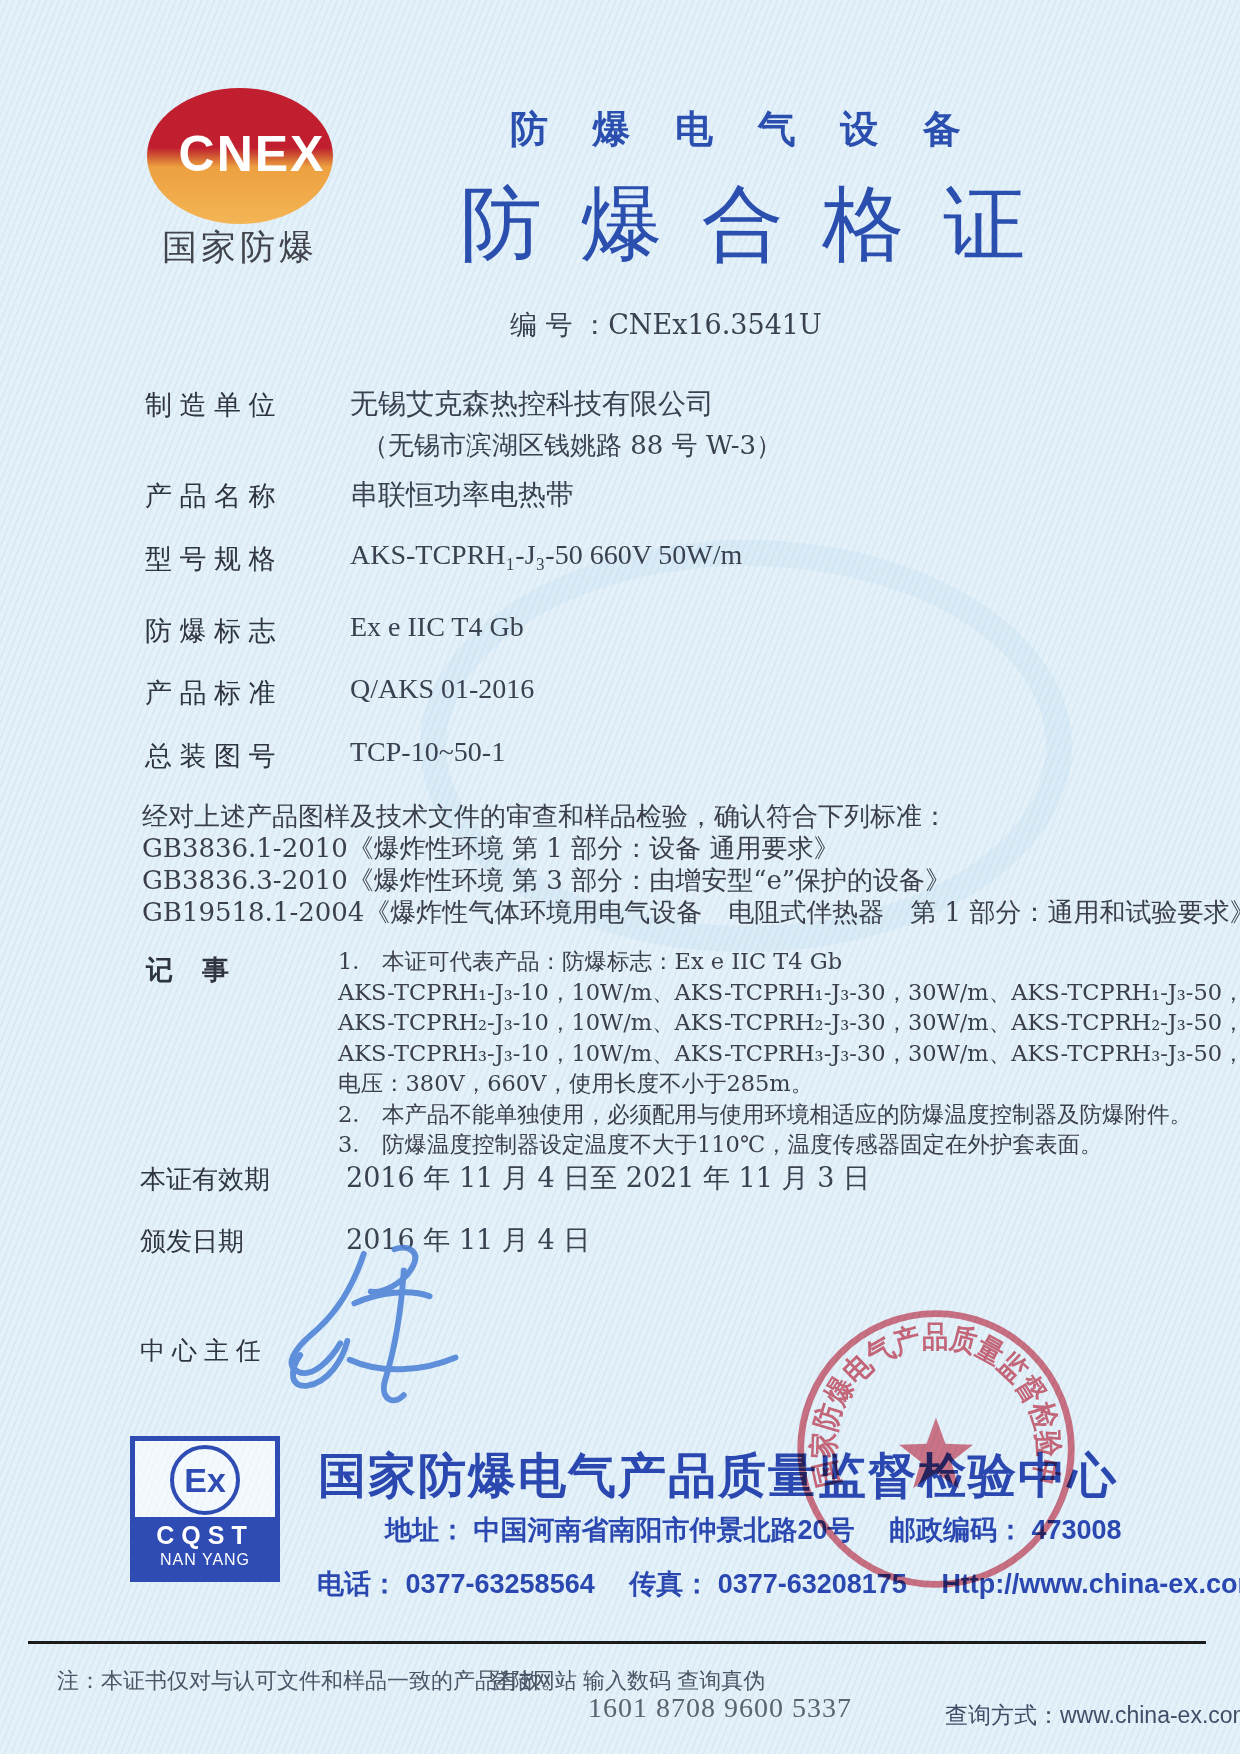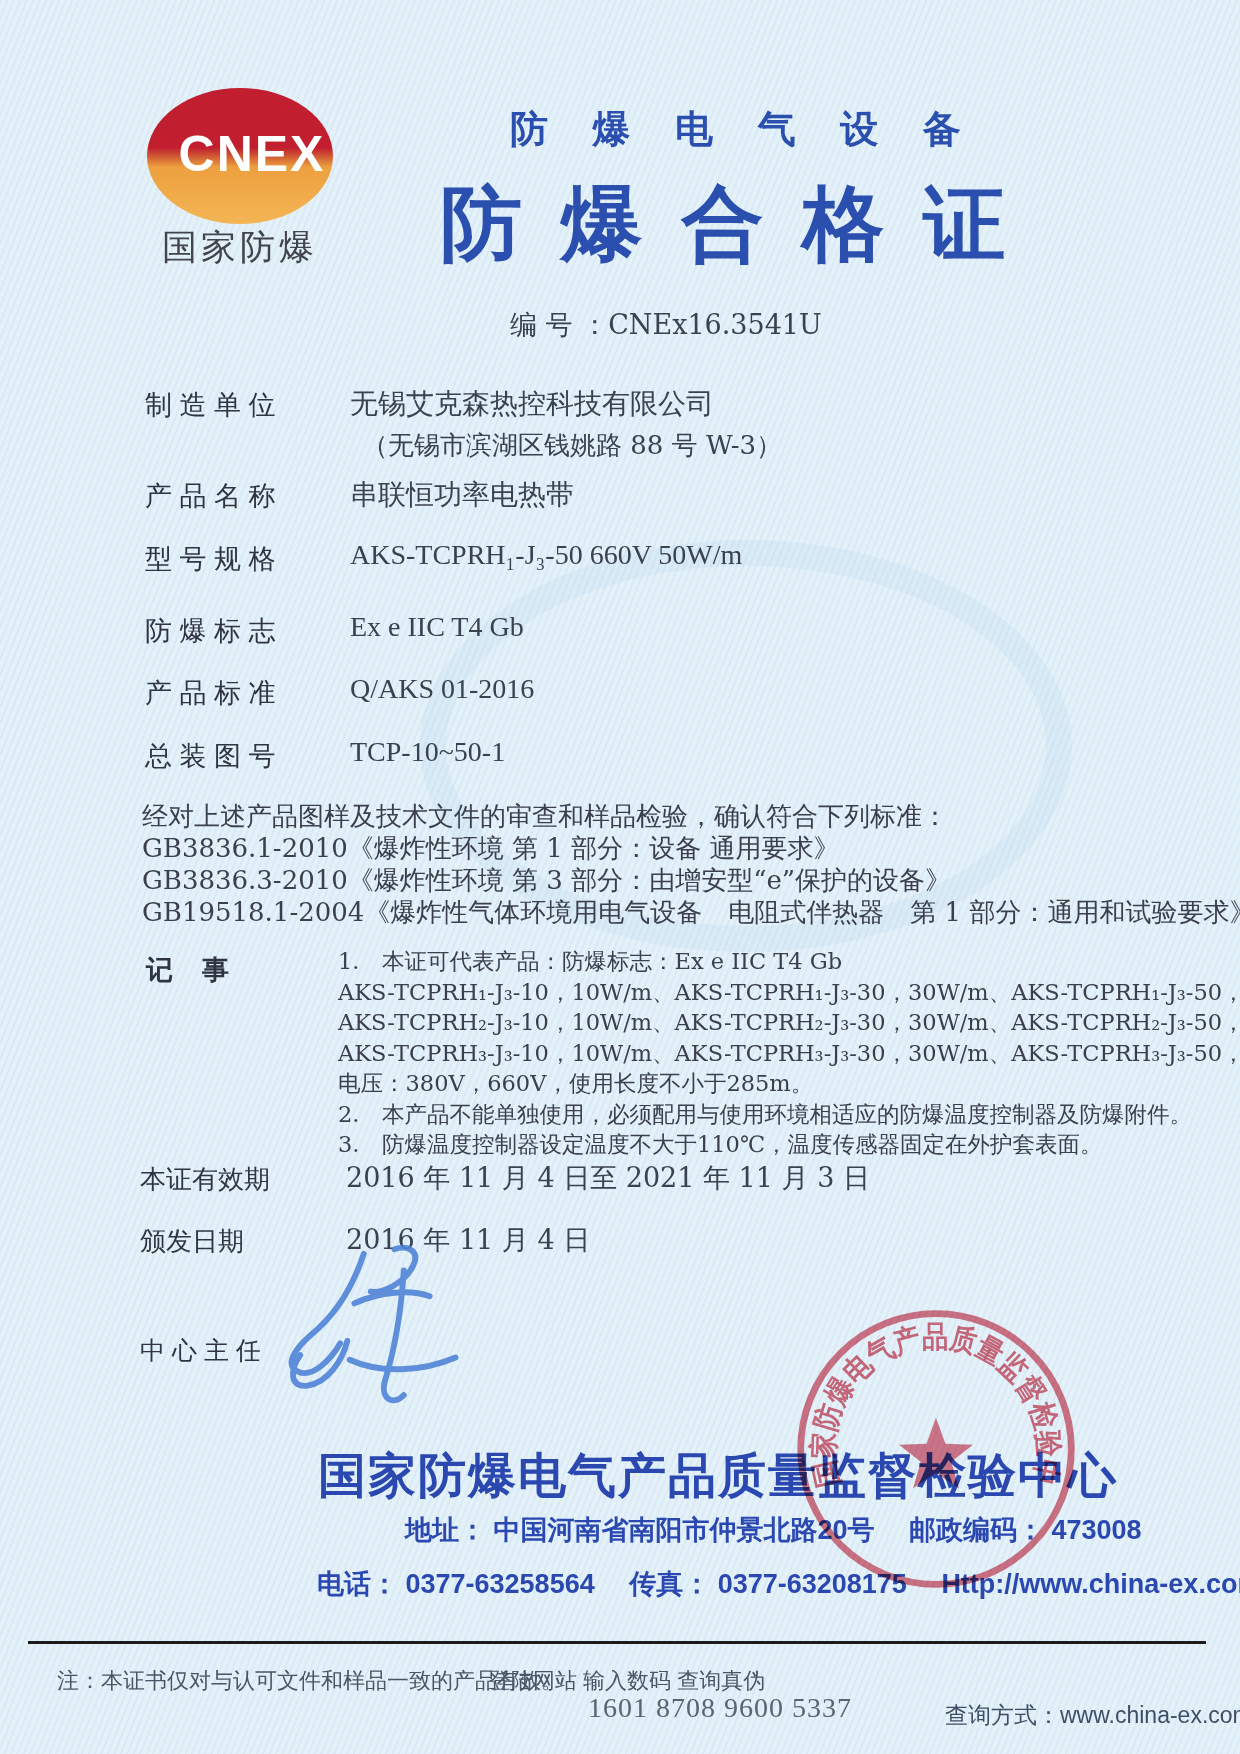--- a/index.html
+++ b/index.html
@@ -14,21 +14,21 @@
   .wm{left:420px;top:540px;width:600px;height:360px;border-radius:50%;
       border:26px solid rgba(140,190,225,.10);}
   
   .logo{left:147px;top:88px;width:186px;height:136px;border-radius:50%;
     background:linear-gradient(180deg,#c11f2f 0%,#c11f2f 44%,#cf5733 50%,#eda03f 58%,#f4b554 100%);
     display:flex;align-items:center;justify-content:center;}
   .logo span{color:#ffffff;font-size:50px;font-weight:800;letter-spacing:2px;transform:translateY(-2px);margin-left:24px;}
   .logo-cap{left:147px;top:224px;width:186px;text-align:center;font-size:35px;color:#43454c;letter-spacing:4px;}
   
   .supertitle{left:510px;top:104px;font-size:38px;font-weight:700;color:#2b4fae;letter-spacing:17px;}
-  .title{left:440px;top:170px;font-size:82px;font-weight:700;color:#2b4fae;letter-spacing:8px;}
+  .title{left:460px;top:170px;font-size:82px;font-weight:400;color:#2b4fae;letter-spacing:8px;}
   .certline{left:510px;top:307px;font-size:27px;color:#3a4150;font-family:"DejaVu Serif","Liberation Serif",serif;}
   
   .flabel{left:145px;font-size:27px;color:#2e3440;font-weight:500;}
   .fvalue{left:350px;font-size:28px;color:#3a4150;font-family:Liberation Serif, serif;}
   .fextra{left:362px;font-size:26px;color:#3a4150;font-family:"DejaVu Serif","Liberation Serif",serif;}
   
   .stds{left:142px;top:800px;font-size:26px;line-height:32px;color:#3a3f4b;
         font-family:"DejaVu Serif","Liberation Serif",serif;}
   .stds div{white-space:nowrap;}
   
@@ -45,21 +45,21 @@
   .badge{left:130px;top:1436px;width:150px;height:146px;border:5px solid #2e4cb3;box-sizing:border-box;background:rgba(255,255,255,.55);}
   .badge .exwrap{position:absolute;left:0;top:0;width:140px;height:78px;display:flex;align-items:center;justify-content:center;}
   .badge .excirc{width:62px;height:62px;border:4px solid #2e4cb3;border-radius:50%;display:flex;align-items:center;justify-content:center;
                  color:#2e4cb3;font-size:34px;font-weight:800;}
   .badge .band{position:absolute;left:0;bottom:0;width:140px;height:60px;background:#2e4cb3;color:#fff;text-align:center;}
   .badge .cqst{font-size:25px;letter-spacing:7px;margin-top:4px;font-weight:600;}
   .badge .ny{font-size:16px;letter-spacing:1px;margin-top:1px;}
   
   .orgname{left:318px;top:1444px;font-size:48px;font-weight:700;color:#2a48b0;letter-spacing:2px;
            font-family:"DejaVu Serif","Liberation Serif",serif;}
-  .orgaddr{left:385px;top:1512px;font-size:27px;font-weight:600;color:#2a48b0;margin-left:20px;}
+  .orgaddr{left:385px;top:1512px;font-size:27px;font-weight:600;color:#2a48b0;}
   .orgtel{left:317px;top:1566px;font-size:27px;font-weight:700;color:#2a48b0;}
   
   .seal{left:790px;top:1303px;mix-blend-mode:multiply;opacity:.88;}
   
   .rule{left:28px;top:1641px;width:1178px;height:3px;background:#1b1b1b;}
   .fnote{left:57px;top:1666px;font-size:22px;color:#4b5566;}
   .fverify{left:489px;top:1666px;font-size:22px;color:#4b5566;}
   .fcode{left:588px;top:1692px;font-size:28px;color:#5a6370;font-family:Liberation Serif, serif;letter-spacing:1px;}
   .fquery{left:945px;top:1700px;font-size:23px;color:#3f4e66;font-weight:500;}
 </style>
@@ -129,20 +129,31 @@
     <g fill="none" stroke="#4d82d6" stroke-width="5" stroke-linecap="round" opacity="0.88">
       <path d="M78,10 C70,34 56,60 34,78 C20,90 10,104 22,110 C34,116 50,100 58,86"></path>
       <path d="M24,96 C14,110 16,124 30,122 C48,119 60,100 64,84"></path>
       <path d="M104,6 C116,2 126,8 120,20 C112,36 92,44 84,42"></path>
       <path d="M70,52 C92,42 118,40 134,46"></path>
       <path d="M112,24 C110,56 104,92 96,118 C92,132 102,140 112,130"></path>
       <path d="M66,100 C92,112 128,110 156,98"></path>
     </g>
   </svg>
 
+  <div class="abs badge">
+    <div class="exwrap">
+      <div class="excirc">
+        <span>Ex</span>
+      </div>
+    </div>
+    <div class="band">
+      <div class="cqst">CQST</div>
+      <div class="ny">NAN YANG</div>
+    </div>
+  </div>
 
   <div class="abs orgname">国家防爆电气产品质量监督检验中心</div>
   <div class="abs orgaddr">地址： 中国河南省南阳市仲景北路20号　 邮政编码： 473008</div>
   <div class="abs orgtel">电话： 0377-63258564　 传真： 0377-63208175　 Http://www.china-ex.com</div>
 
   <svg class="abs seal" width="292" height="292" viewBox="0 0 300 300">
     <defs>
       <path id="sealArc" d="M 51.3 185.9 A 105 105 0 1 1 248.7 185.9" fill="none"></path>
     </defs>
     <circle cx="150" cy="150" r="139" fill="none" stroke="#d5455a" stroke-width="7" opacity="0.85"></circle>

